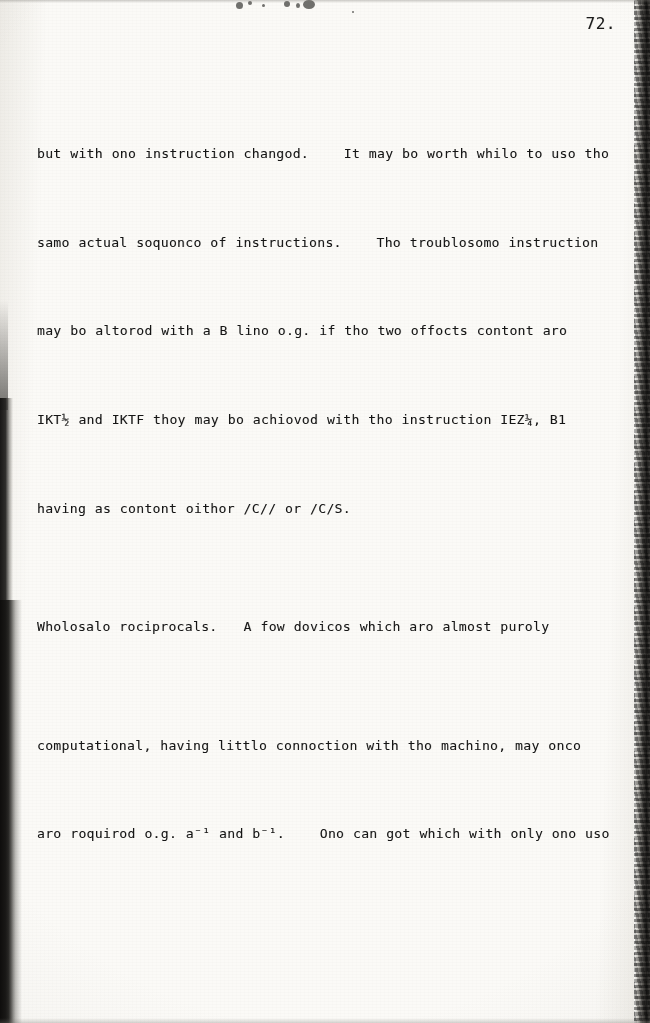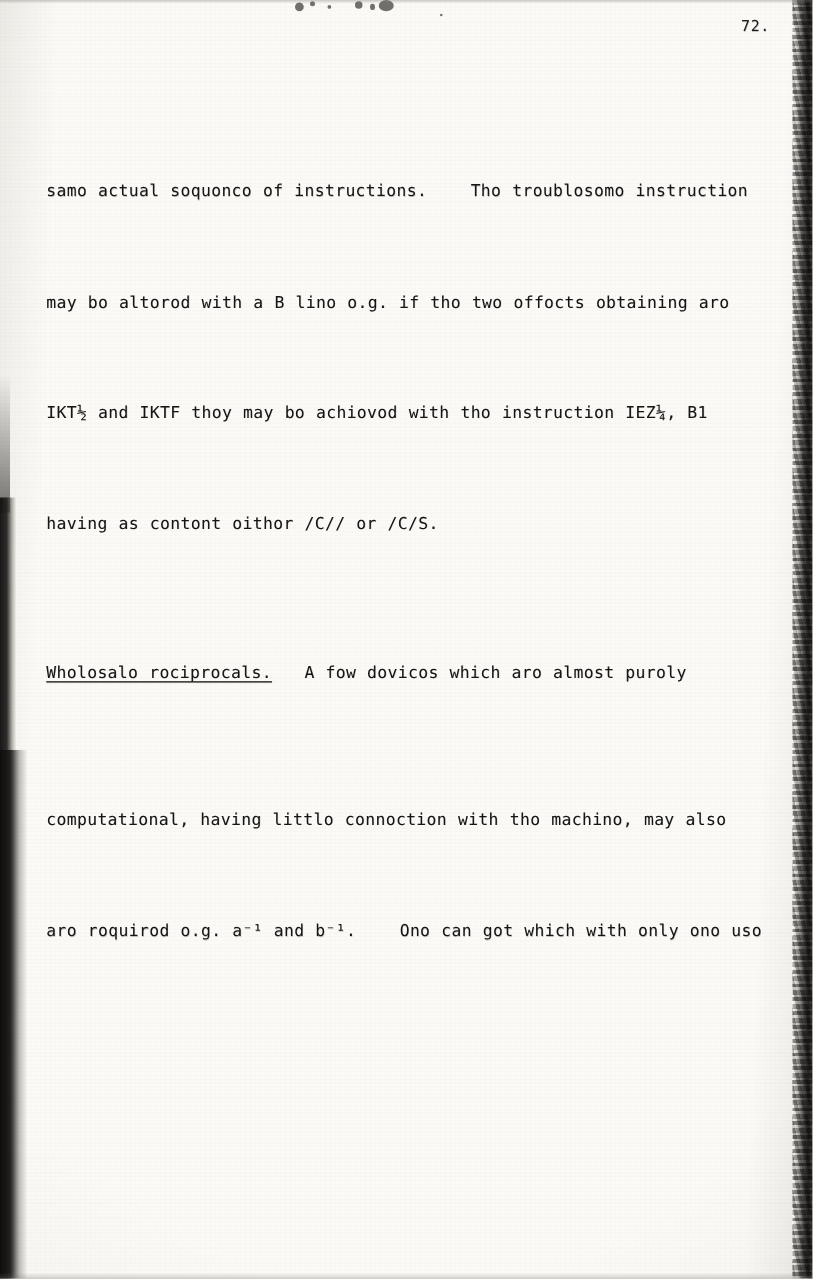--- a/index.html
+++ b/index.html
@@ -104,37 +104,37 @@
   
   .sheet {
     position: absolute;
     inset: 0;
     padding: 0;
   }
   .pageno {
     position: absolute;
     top: 14px;
     right: 34px;
-    font-size: 12px;
+    font-size: 16px;
     letter-spacing: .5px;
     color: #1b1b1b;
   }
   .body {
     position: absolute;
     left: 37px;
     top: 50px;
     width: 585px;
     font-size: 13.1px;
     line-height: 29.6px;
     letter-spacing: 0.30px;
     white-space: pre-wrap;
     word-spacing: 0.5px;
   }
   .ln { display: block; min-height: 29.6px; }
-  .u { text-decoration: underline; text-underline-offset: 3px; }
+  .u { text-underline-offset: 3px; }
 
   
   .body, .pageno { text-shadow: 0.35px 0.25px 0 rgba(60,60,58,0.28); }
 </style>
 </head>
 <body>
 
 <div id="page">
 
   <div class="paper-tone"></div>
@@ -149,28 +149,29 @@
       <div class="smudge" style="left: 303px; top: 0px; width: 12px; height: 9px;"></div>
       <div class="smudge" style="left: 352px; top: 11px; width: 2px; height: 2px;"></div>
     </div>
 
   <div class="sheet">
 
     <div class="pageno">72.</div>
 
     <div class="body">
 
+      <span class="ln"><span>but with ono instruction changod.    It may bo worth whilo to uso tho</span></span>
       <span class="ln"><span>samo actual soquonco of instructions.    Tho troublosomo instruction</span></span>
-      <span class="ln"><span>may bo altorod with a B lino o.g. if tho two offocts obtaining aro</span></span>
+      <span class="ln"><span>may bo altorod with a B lino o.g. if tho two offocts contont aro</span></span>
       <span class="ln"><span>IKT½ and IKTF thoy may bo achiovod with tho instruction IEZ¼, B1</span></span>
       <span class="ln"><span>having as contont oithor /C// or /C/S.</span></span>
 
       <span class="ln"><span class="u">Wholosalo rociprocals.</span><span>   A fow dovicos which aro almost puroly</span></span>
 
-      <span class="ln"><span>computational, having littlo connoction with tho machino, may also</span></span>
+      <span class="ln"><span>computational, having littlo connoction with tho machino, may onco</span></span>
       <span class="ln"><span>aro roquirod o.g. a⁻¹ and b⁻¹.    Ono can got which with only ono uso</span></span>
       
       
       
       
       
       
       
 
       

